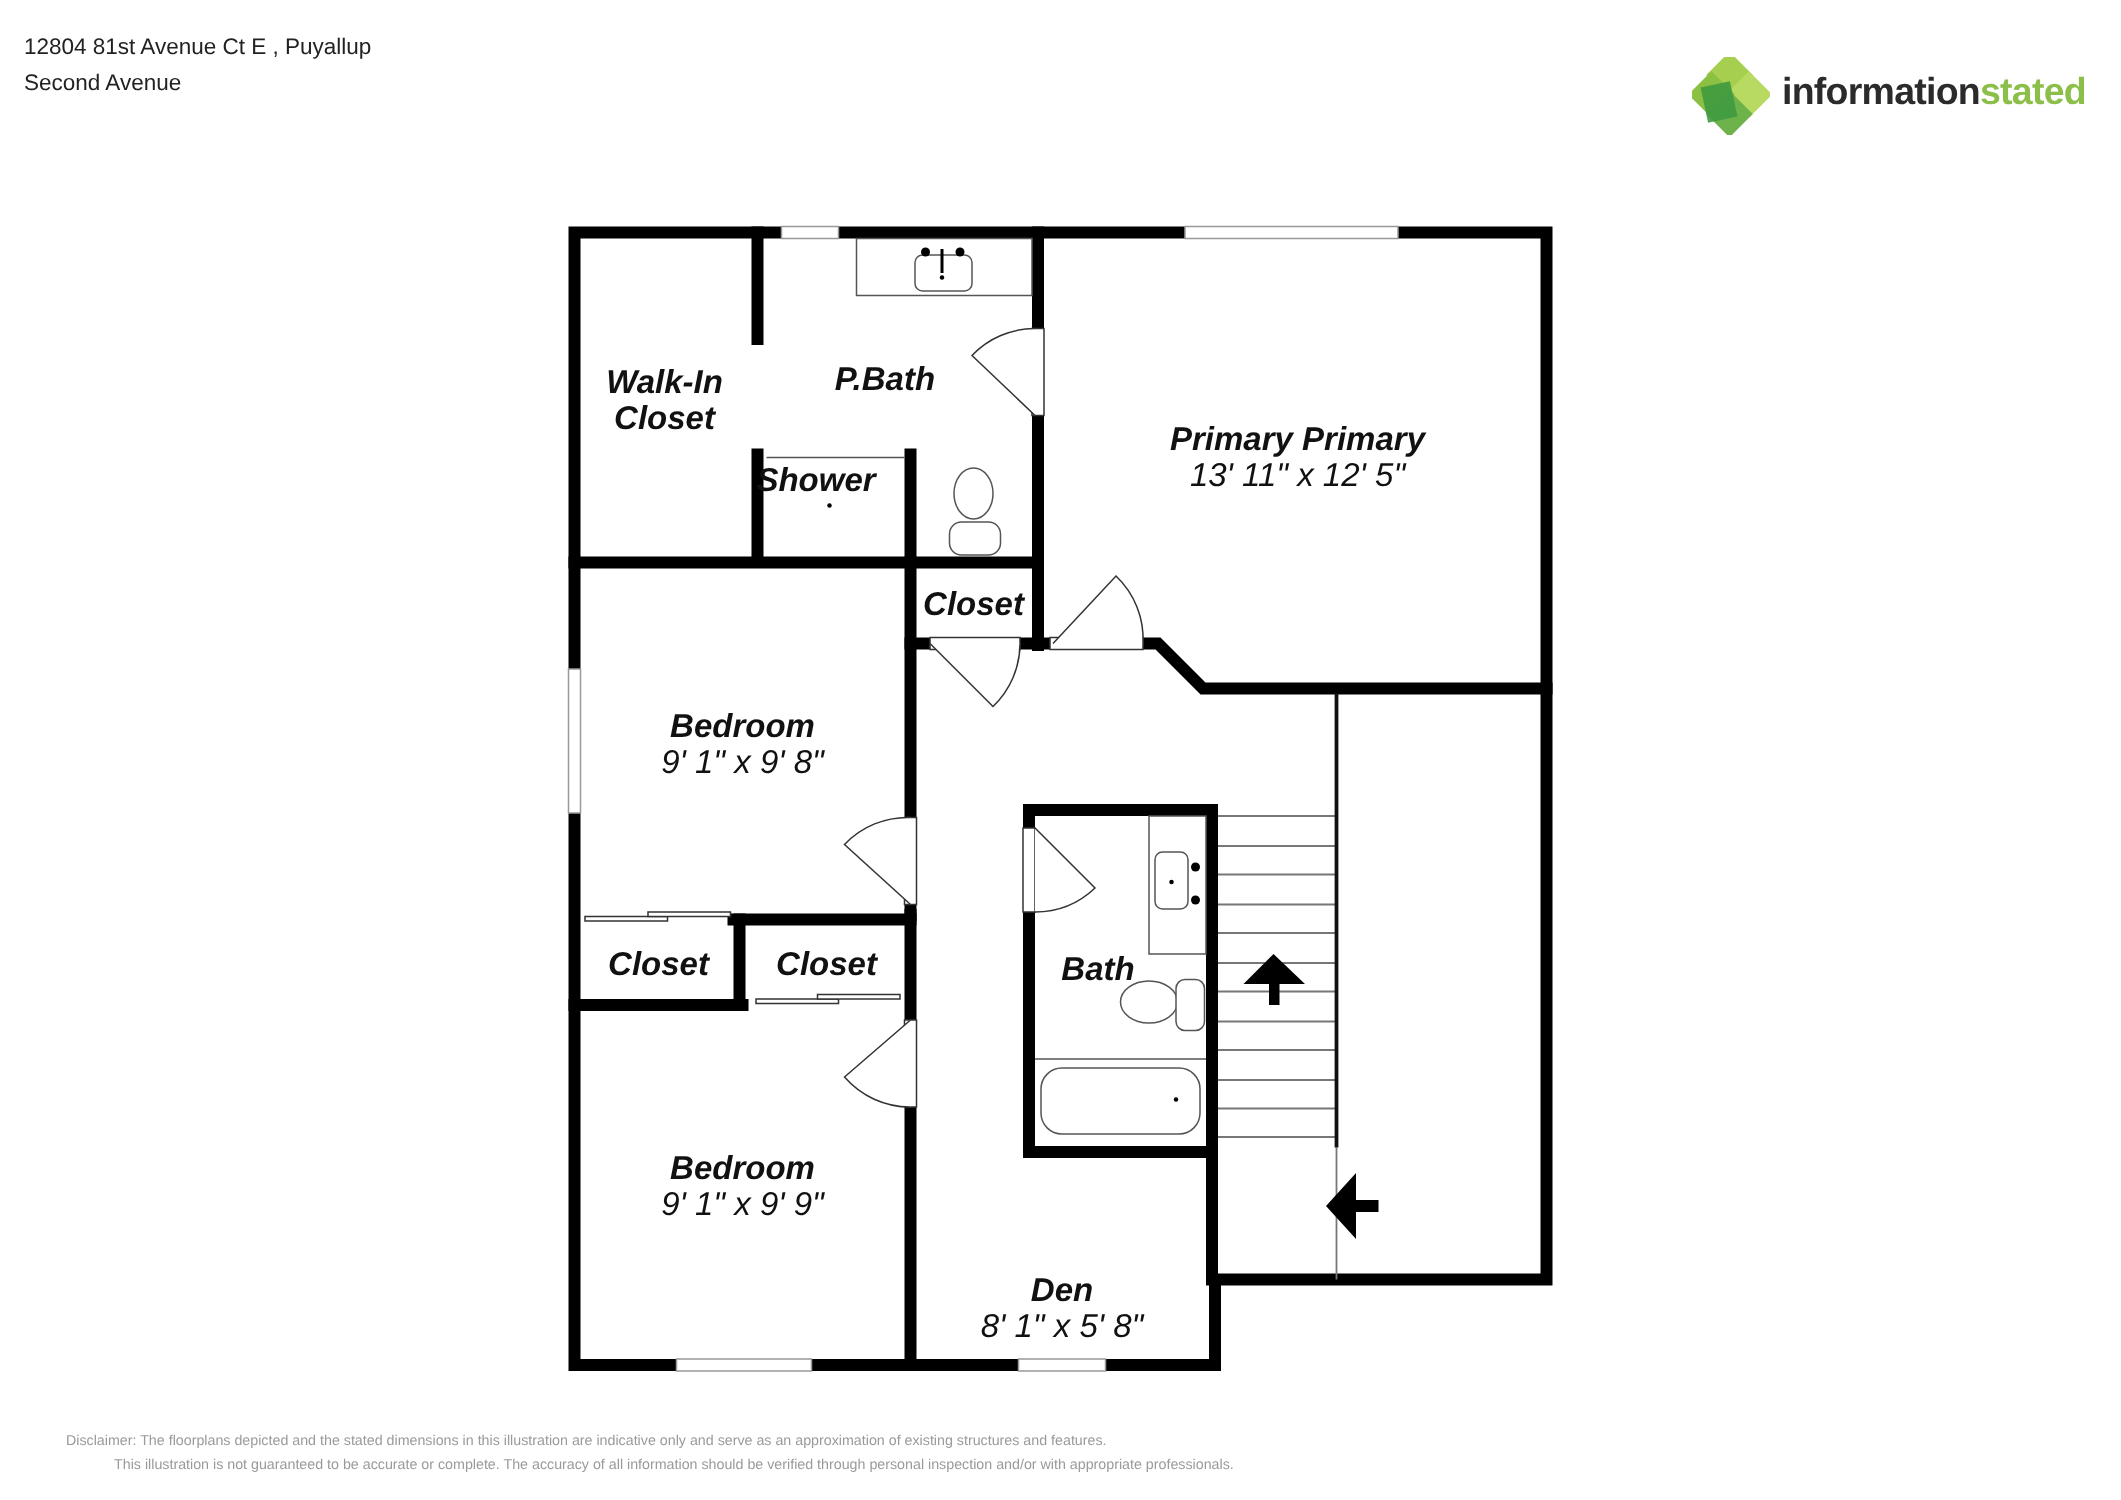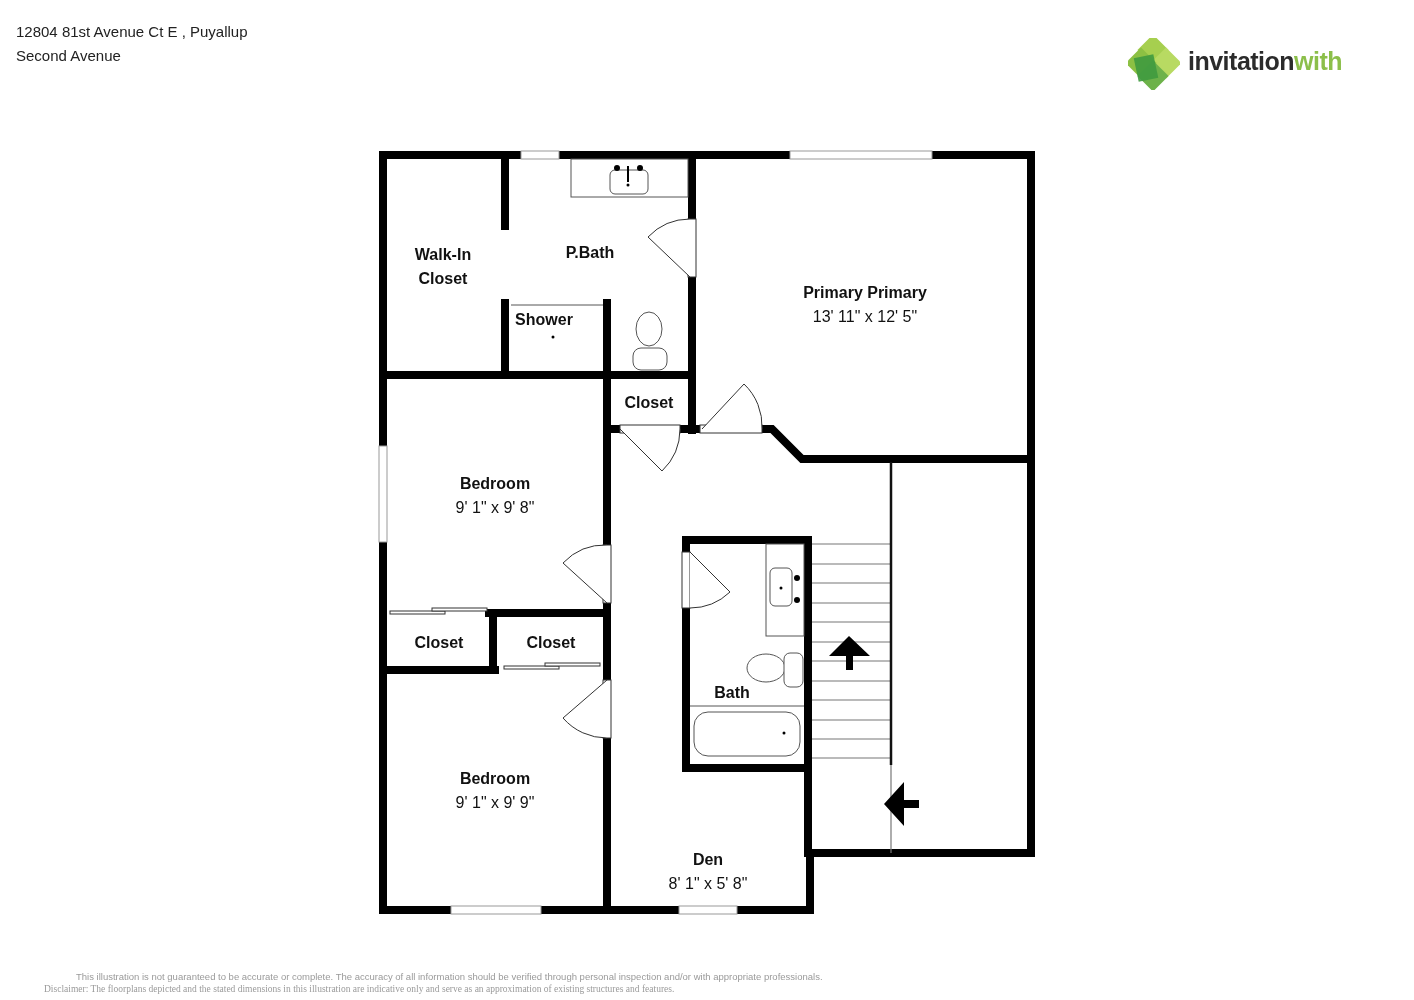--- a/index.html
+++ b/index.html
@@ -5,39 +5,39 @@
   html, body { margin:0; padding:0; background:#ffffff; }
   body { width:1414px; height:1000px; position:relative; overflow:hidden; font-family:"Liberation Sans", sans-serif; color:#111; }
   .hdr { position:absolute; left:16px; font-size:15px; color:#222; line-height:24px; }
   #addr { top:20px; }
   #floor { top:44px; }
   .logo { position:absolute; left:1128px; top:38px; width:260px; height:50px; }
   .logo-text { position:absolute; left:60px; top:9px; font-size:25px; font-weight:bold; letter-spacing:-0.5px; white-space:nowrap; }
   .logo-text .a { color:#2b2b2b; }
   .logo-text .b { color:#8cbf4a; }
   .plan { position:absolute; left:0; top:0; width:1414px; height:1000px; }
-  .lbl { position:absolute; text-align:center; font-weight:bold; font-size:16px; line-height:24px; color:#111; white-space:nowrap; transform:translateX(-50%); }
+  .lbl { position:absolute; text-align:center; font-weight:bold; font-size:22px; line-height:24px; color:#111; white-space:nowrap; transform:translateX(-50%);font-style:italic; }
   .dim { font-weight:normal; }
   .disc { position:absolute; left:44px; font-size:9.5px; color:#9a9a9a; white-space:nowrap; }
 </style>
 </head>
 <body>
 
 <div id="addr" class="hdr">12804 81st Avenue Ct E , Puyallup</div>
 <div id="floor" class="hdr">Second Avenue</div>
 
 <div class="logo">
   <svg width="52" height="52" viewBox="0 0 52 52" style="position:absolute;left:0;top:0;">
     <rect x="14" y="1" width="22" height="22" transform="rotate(45 25 12)" fill="#a6cf4f"></rect>
     <rect x="27" y="14" width="22" height="22" transform="rotate(45 38 25)" fill="#b8da62"></rect>
     <rect x="2" y="14" width="22" height="22" transform="rotate(45 13 25)" fill="#8cc043"></rect>
     <rect x="14" y="27" width="22" height="22" transform="rotate(45 25 38)" fill="#6db24a"></rect>
     <rect x="8" y="18" width="20" height="24" transform="rotate(-12 18 30)" fill="#3f9a3f" opacity="0.9"></rect>
   </svg>
-  <div class="logo-text"><span class="a">invitation</span><span class="b">with</span></div>
+  <div class="logo-text"><span class="a">information</span><span class="b">stated</span></div>
 </div>
 
 <svg class="plan" viewBox="0 0 1414 1000">
   <g fill="none" stroke="#000" stroke-width="8" stroke-linecap="square">
 
     <polyline points="383,155 1031,155 1031,853 810,853 810,910 383,910 383,155"></polyline>
 
     <line x1="505" y1="155" x2="505" y2="226"></line>
     <line x1="505" y1="303" x2="505" y2="373"></line>
 
@@ -146,24 +146,24 @@
     <div>Primary Primary</div>
     <div class="dim">13' 11" x 12' 5"</div>
   </div>
 <div class="lbl" style="left:649px;top:391px;">Closet</div>
 <div class="lbl" style="left:495px;top:472px;">
     <div>Bedroom</div>
     <div class="dim">9' 1" x 9' 8"</div>
   </div>
 <div class="lbl" style="left:439px;top:631px;">Closet</div>
 <div class="lbl" style="left:551px;top:631px;">Closet</div>
-<div class="lbl" style="left:732px;top:634px;margin-top:47px;">Bath</div>
+<div class="lbl" style="left:732px;top:634px;">Bath</div>
 <div class="lbl" style="left:495px;top:767px;">
     <div>Bedroom</div>
     <div class="dim">9' 1" x 9' 9"</div>
   </div>
 <div class="lbl" style="left:708px;top:848px;">
     <div>Den</div>
     <div class="dim">8' 1" x 5' 8"</div>
   </div>
 
-<div class="disc" style="top:984px;font-family:Liberation Serif, serif;">Disclaimer: The floorplans depicted and the stated dimensions in this illustration are indicative only and serve as an approximation of existing structures and features.</div>
+<div class="disc" style="top:955px;">Disclaimer: The floorplans depicted and the stated dimensions in this illustration are indicative only and serve as an approximation of existing structures and features.</div>
 <div class="disc" style="top:971px;margin-left:32px;">This illustration is not guaranteed to be accurate or complete. The accuracy of all information should be verified through personal inspection and/or with appropriate professionals.</div>
 
 </body></html>

